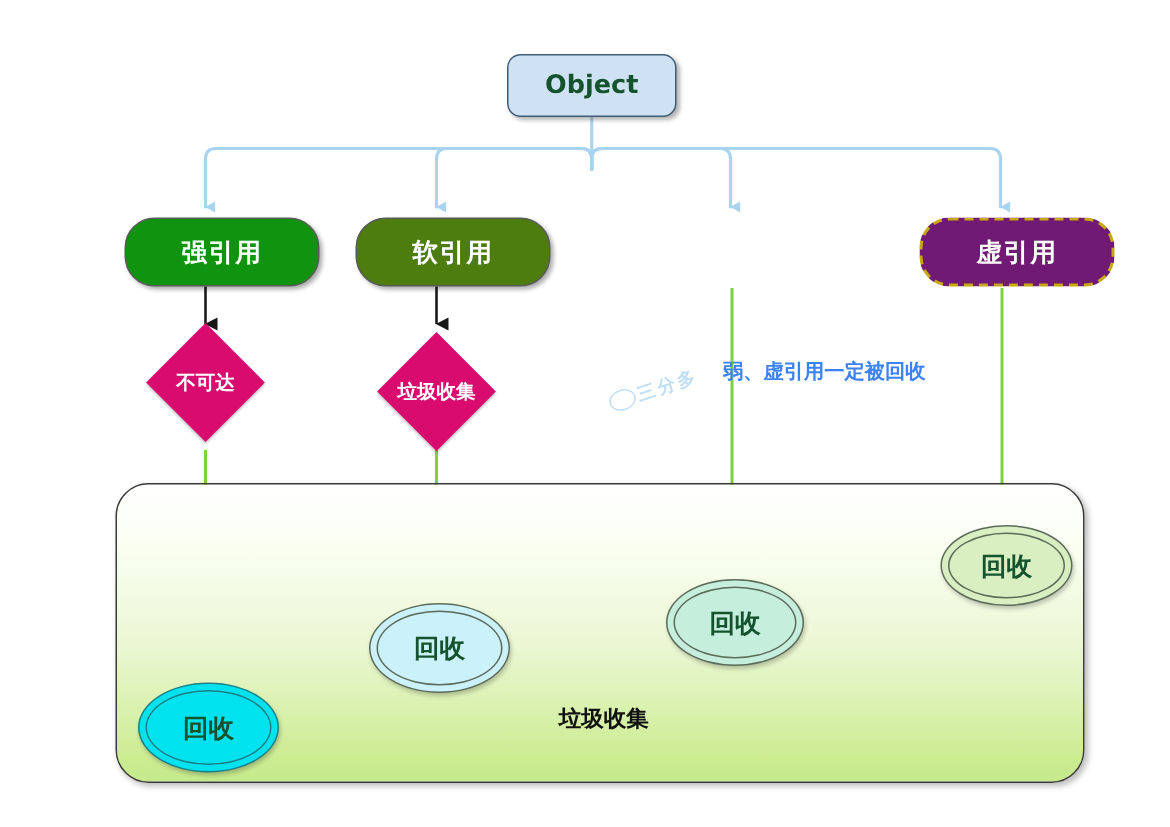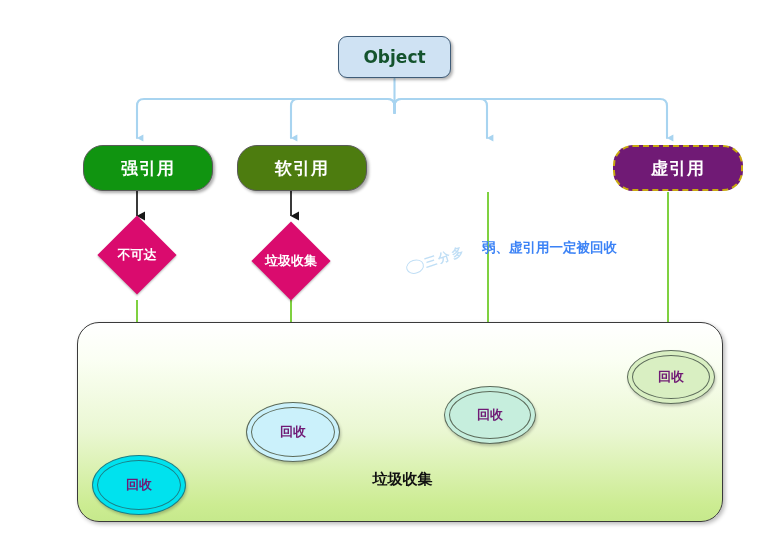--- a/index.html
+++ b/index.html
@@ -62,21 +62,21 @@
     position:absolute;left:0;top:470px;width:780px;text-align:center;
     font-size:15px;font-weight:bold;color:#111111;
   }
   .gc-title span{margin-left:25px;}
 
   
   .ellipse{
     position:absolute;border-radius:50%;
     border:1.2px solid #5c6b5a;
     display:flex;align-items:center;justify-content:center;
-    font-size:13px;color:#701a75;font-weight:bold;
+    font-size:17px;color:#14532d;font-weight:bold;
     box-shadow:1px 2px 3px rgba(0,0,0,.22);
   }
   .ellipse::before{
     content:"";position:absolute;left:4px;top:4px;right:4px;bottom:4px;
     border-radius:50%;border:1.2px solid #5c6b5a;pointer-events:none;
   }
   #ell-1{left:92px;top:455px;width:92px;height:58px;background:#00E2EE;border-color:#1b7f86;}
   #ell-1::before{border-color:#1b7f86;}
   #ell-2{left:246px;top:402px;width:92px;height:58px;background:#CBF1FB;}
   #ell-3{left:444px;top:386px;width:90px;height:56px;background:#C6EEDD;}

